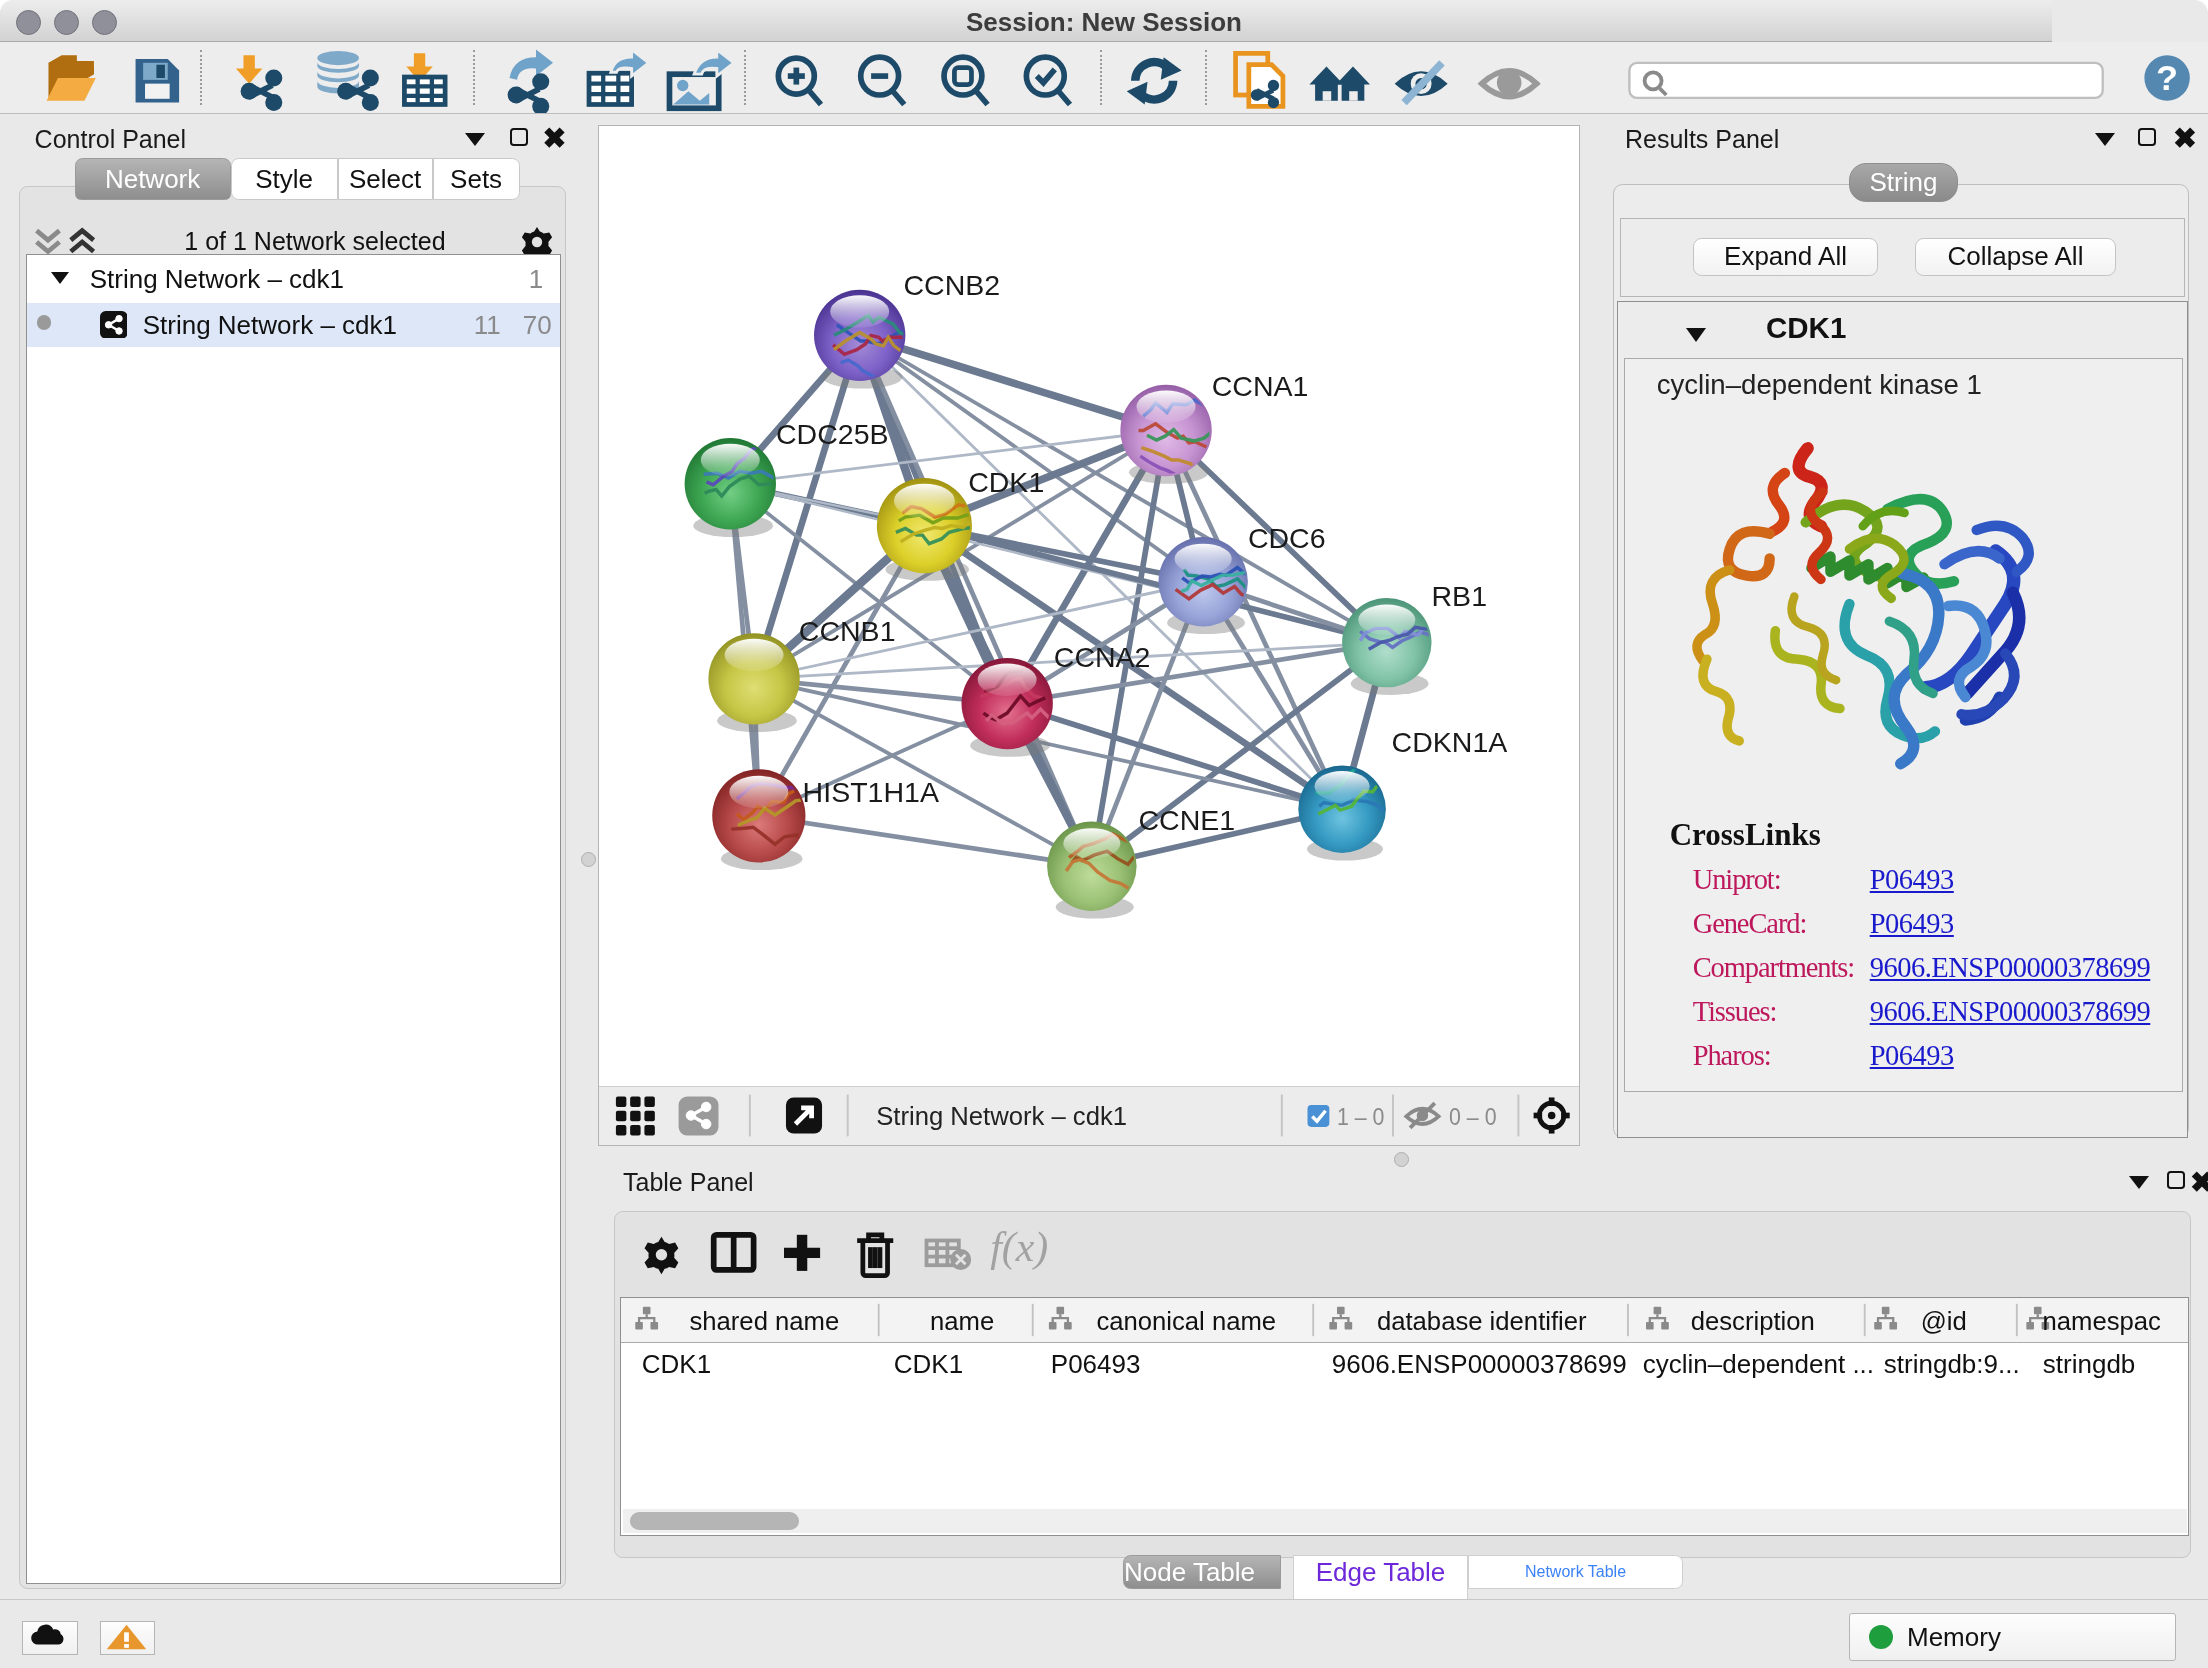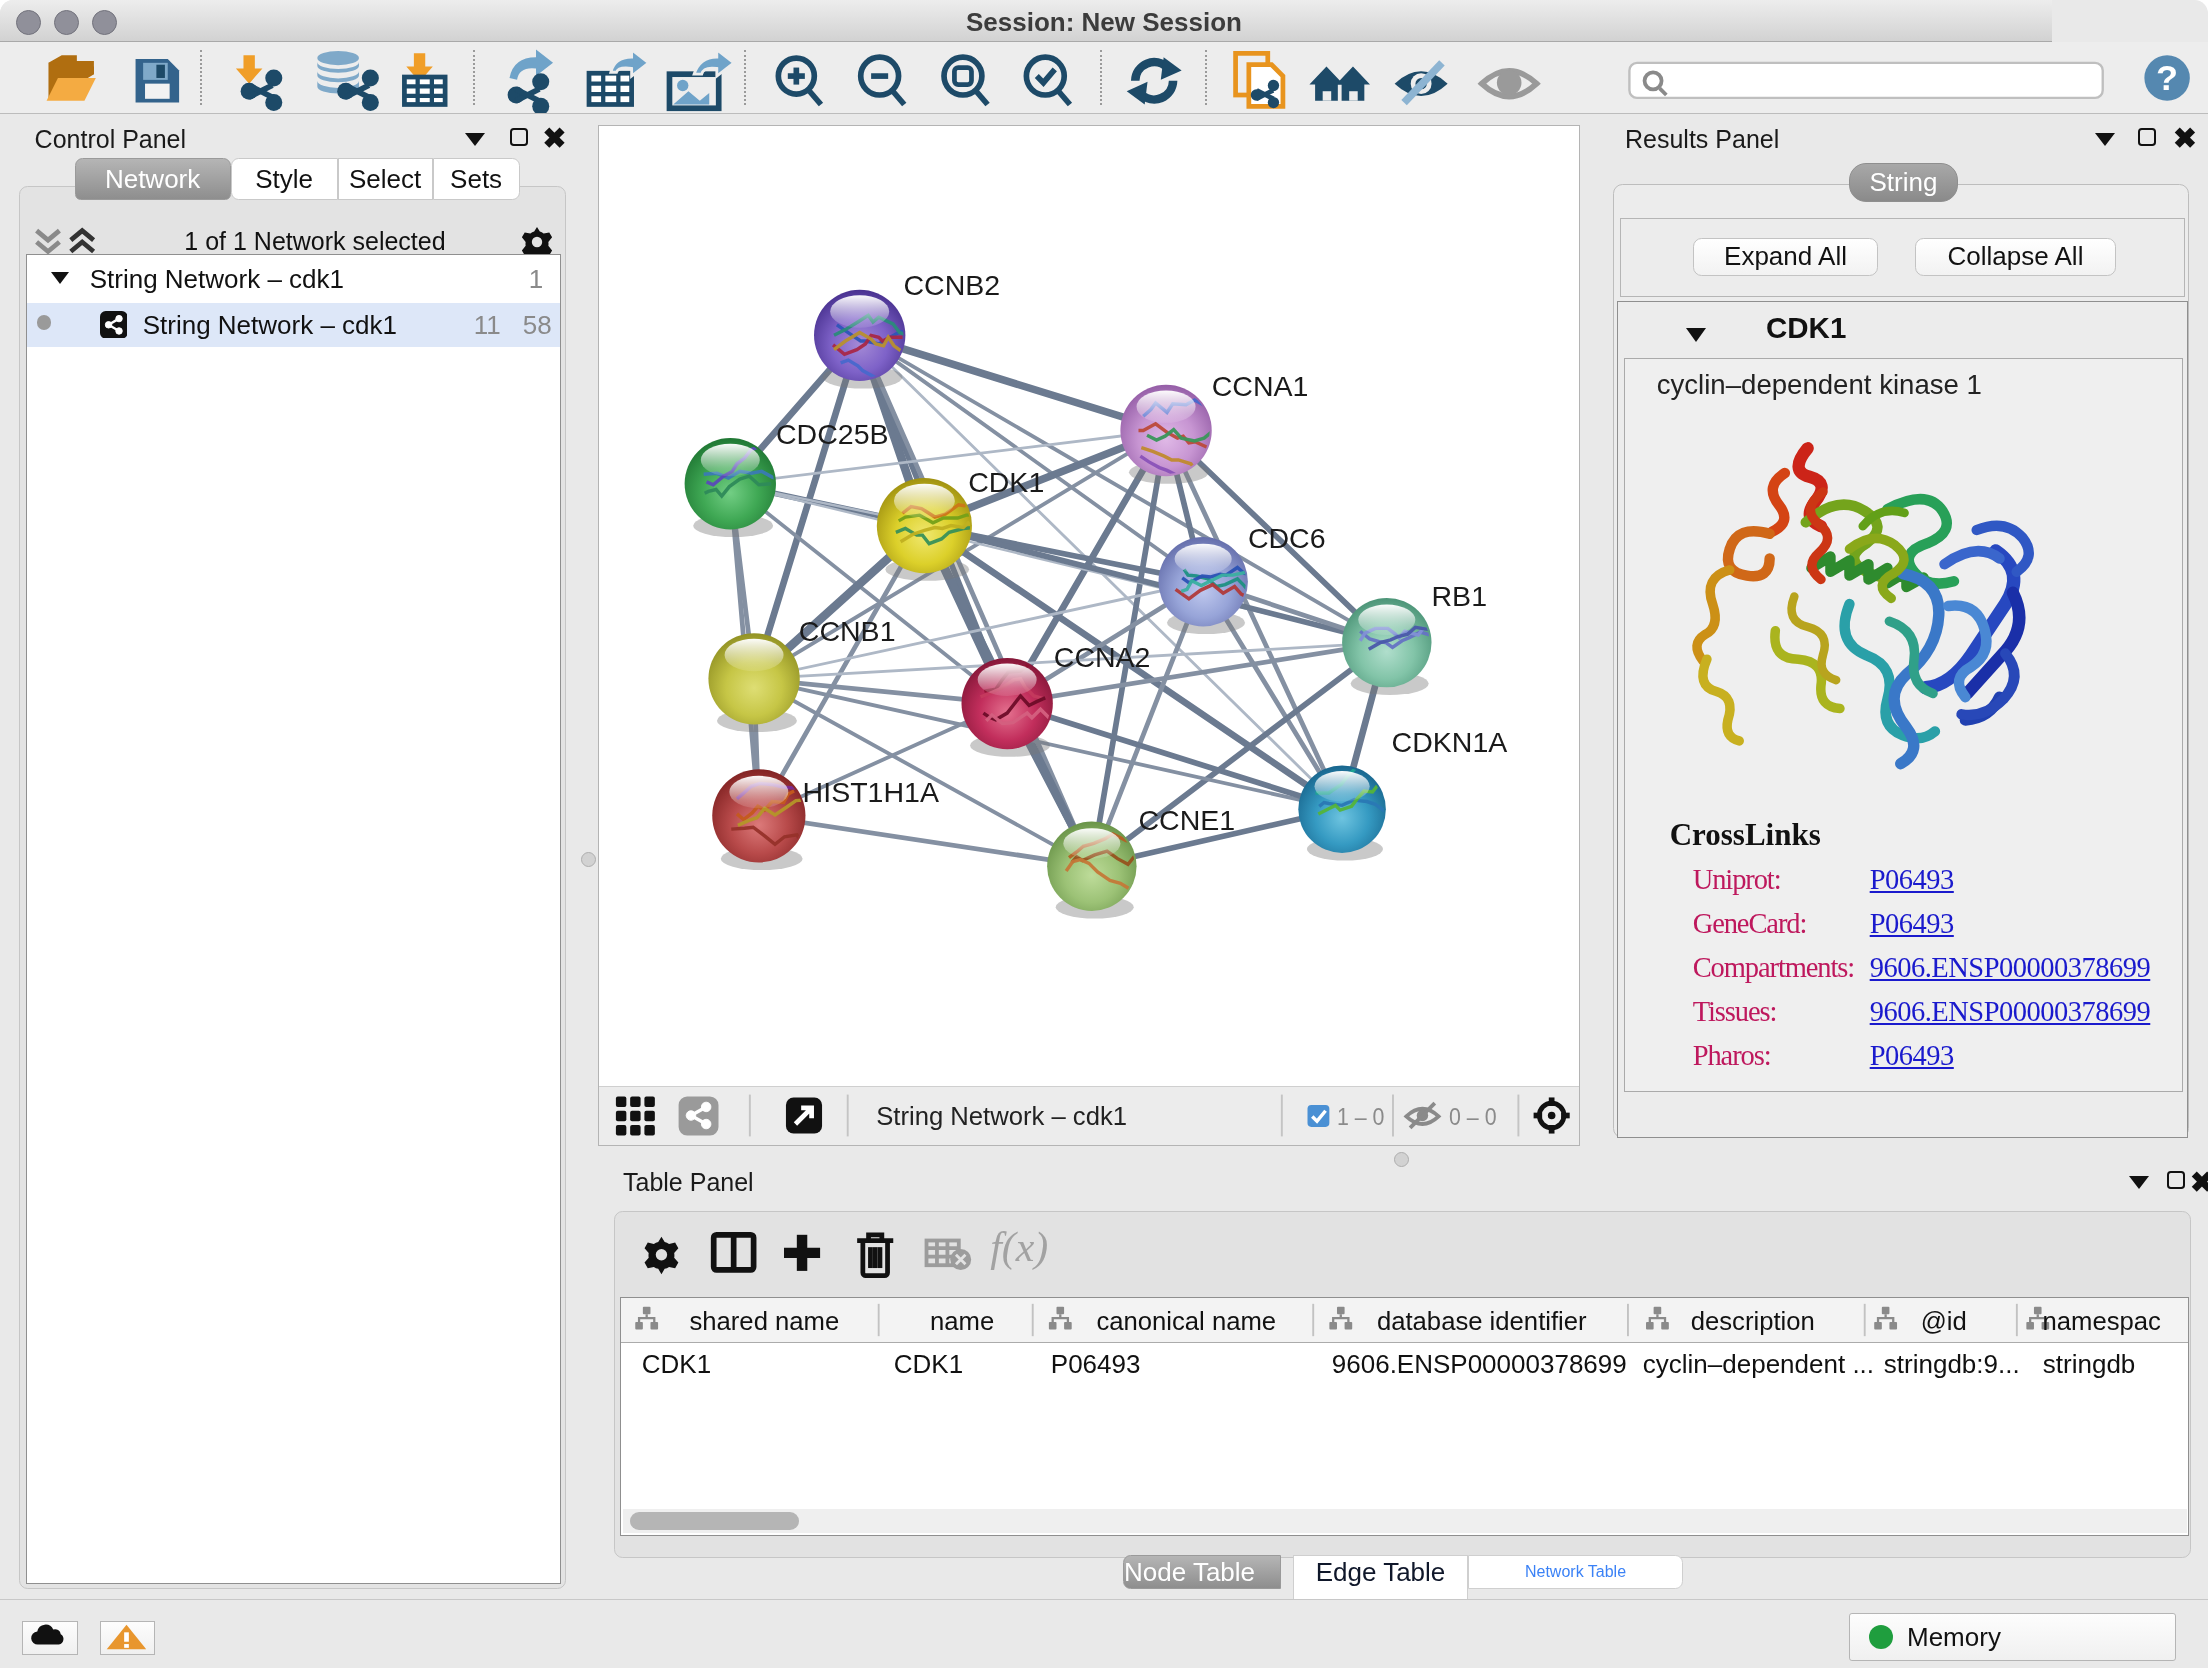--- a/index.html
+++ b/index.html
@@ -242,21 +242,21 @@
             <g fill="#fff" stroke="#fff">
               <circle cx="9" cy="14.5" r="3.4"></circle>
                 <circle cx="20" cy="8" r="3.4"></circle>
                 <circle cx="20" cy="21" r="3.4"></circle>
               <line x1="9" y1="14.5" x2="20" y2="8" stroke-width="2.6"></line>
                 <line x1="9" y1="14.5" x2="20" y2="21" stroke-width="2.6"></line>
             </g>
           </svg>
           <div class="abs" style="left:116px;top:6.7px;font-size:26px;color:#111;">String Network – cdk1</div>
           <div class="abs" style="left:447px;top:6.7px;font-size:26px;color:#8a8a8a;">11</div>
-          <div class="abs" style="left:496px;top:6.7px;font-size:26px;color:#8a8a8a;">58</div>
+          <div class="abs" style="left:496px;top:6.7px;font-size:26px;color:#8a8a8a;">70</div>
         </div>
       </div>
     </div>
     <div class="abs" style="left:573px;top:734px;width:13.3px;height:13.3px;border-radius:50%;background:#d2d2d2;border:1px solid #aeaeae;"></div>
   </div>
   <div id="netpanel">
     <svg class="abs" style="left:0;top:0;" width="980" height="961" viewBox="0 0 1030 1010">
       <defs>
       <radialGradient id="gB2" cx="0.5" cy="0.6" r="0.68">
             <stop offset="0" stop-color="#a48ad6"></stop>
@@ -732,21 +732,21 @@
         <div class="abs coltxt" style="left:711px;top:51px;">9606.ENSP00000378699</div>
         <div class="abs coltxt" style="left:1022px;top:51px;">cyclin–dependent ...</div>
         <div class="abs coltxt" style="left:1263px;top:51px;">stringdb:9...</div>
         <div class="abs coltxt" style="left:1422px;top:51px;">stringdb</div>
         <div class="abs" style="left:1.9px;top:211px;width:1564px;height:24px;background:#efefef;">
           <div class="abs" style="left:7.6px;top:2.9px;width:169px;height:18px;background:#b5b5b5;border-radius:9.5px;"></div>
         </div>
       </div>
     </div>
     <div class="abs" style="left:536px;top:393px;width:158px;height:34px;box-sizing:border-box;background:linear-gradient(#b5b5b5,#8e8e8e);border:1px solid #9a9a9a;border-radius:7.6px 0 0 7.6px;color:#fff;font-size:26px;line-height:32px;">Node Table</div>
-    <div class="abs" style="left:706px;top:393px;width:175px;height:46px;box-sizing:border-box;background:#fff;border:1px solid #cfcfcf;color:#0f172a;font-size:26px;text-align:center;line-height:32px;">Edge Table</div>
+    <div class="abs" style="left:706px;top:393px;width:175px;height:46px;box-sizing:border-box;background:#fff;border:1px solid #cfcfcf;color:#6d28d9;font-size:26px;text-align:center;line-height:32px;">Edge Table</div>
     <div class="abs" style="left:881px;top:393px;width:215px;height:34px;box-sizing:border-box;background:#fff;border:1px solid #cfcfcf;border-radius:0 7.6px 7.6px 0;color:#3b82f6;font-size:16px;text-align:center;line-height:32px;">Network Table</div>
   </div>
   <div id="statusbar">
     <div class="sbtn" style="left:22px;width:56px;">
       <svg width="53" height="31" viewBox="0 0 56 33">
           <path fill="#111" d="M16 24 a7 7 0 0 1 -1 -14 a9 9 0 0 1 17 -2 a6 6 0 0 1 8 5 a6 6 0 0 1 -2 11 Z"></path>
         </svg>
     </div>
     <div class="sbtn" style="left:100px;width:55px;">
       <svg width="51" height="31" viewBox="0 0 54 33">

